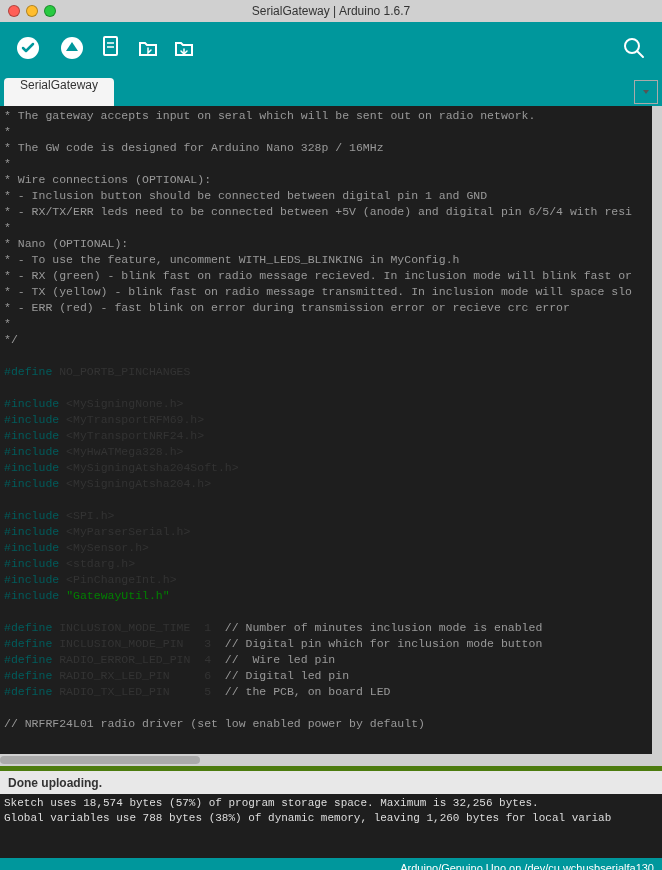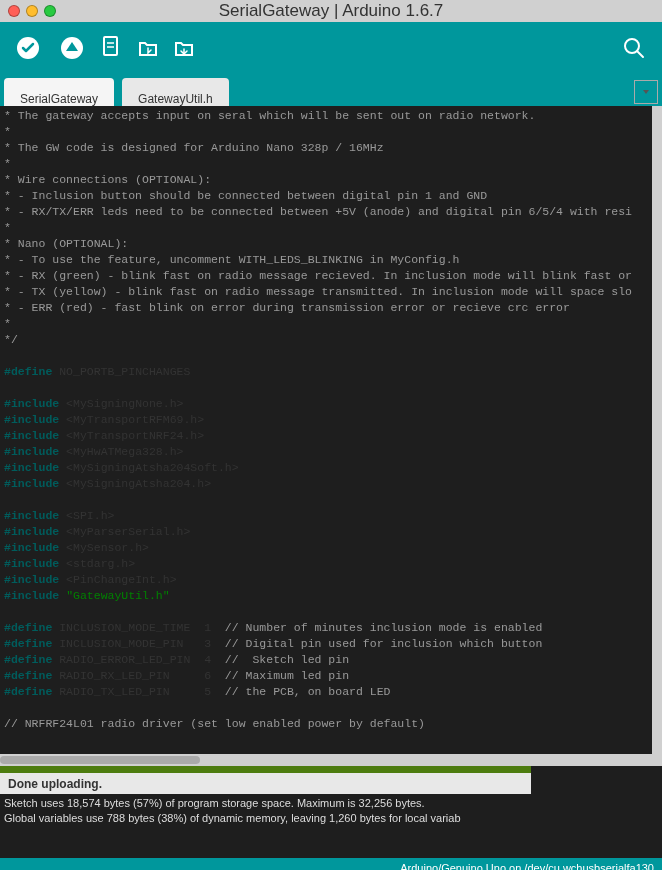--- a/index.html
+++ b/index.html
@@ -30,21 +30,21 @@
     .window-btn {
       width: 12px;
       height: 12px;
       border-radius: 50%;
       border: 1px solid rgba(0,0,0,0.3);
     }
     .btn-close { background: #ff5f57; }
     .btn-min { background: #ffbd2e; }
     .btn-max { background: #28ca41; }
     #title-text {
-      font-size: 17px;
+      font-size: 12px;
       color: #333;
       font-family: Arial, sans-serif;
     }
 
     
     #toolbar {
       width: 662px;
       height: 52px;
       background: #00979c;
       display: flex;
@@ -83,26 +83,26 @@
       padding-left: 4px;
       position: relative;
     }
     .tab {
       height: 28px;
       padding: 0 16px;
       background: #e8e8e8;
       border-top-left-radius: 4px;
       border-top-right-radius: 4px;
       display: flex;
-      align-items: flex-end;
+      align-items: flex-start;
       font-size: 12px;
       font-family: Arial, sans-serif;
       color: #333;
       cursor: pointer;
-      margin-right: 8px;
+      margin-right: 16px;
     }
     .tab.active {
       background: #f5f5f5;
       font-weight: 500;
     }
     #tab-dropdown {
       position: absolute;
       right: 4px;
       bottom: 2px;
       width: 24px;
@@ -119,21 +119,21 @@
       height: 100%;
       overflow: hidden;
       font-size: 11.5px;
       line-height: 16px;
       color: #333;
       padding: 2px 4px;
       white-space: pre;
       font-family: 'Courier New', Courier, monospace;
     }
     .c-comment { color: #999; }
-    .c-directive { color: #005c5c; font-weight: bold; margin-top: 12px; }
+    .c-directive { color: #005c5c; font-weight: normal; margin-top: 12px; }
     .c-string { color: #008000; }
 
     
     #editor-scrollbar {
       width: 662px;
       height: 12px;
       background: #d0d0d0;
       display: flex;
       align-items: center;
       position: relative;
@@ -148,48 +148,48 @@
       position: absolute;
       left: 0;
       width: 200px;
       height: 8px;
       background: #aaa;
       border-radius: 4px;
     }
 
     
     #status-area {
-      width: 531px;
+      width: 662px;
       height: 28px;
       background: #e8e8e8;
       display: flex;
       align-items: center;
       padding: 0 8px;
-      border-top: 7px solid #4d7c0f;
+      border-top: 5px solid #4d7c0f;
     }
     #status-text {
       font-size: 12px;
       font-family: Arial, sans-serif;
       color: #333;
       font-weight: bold;
     }
 
     
     #console-area {
       width: 662px;
       height: 64px;
       background: #1e1e1e;
       overflow: hidden;
       padding: 2px 4px;
     }
     #console-text {
       font-size: 11px;
       line-height: 15px;
       color: #ddd;
-      font-family: Liberation Sans, sans-serif;
+      font-family: Liberation Mono, monospace;
       white-space: pre;
     }
 
     
     #bottom-bar {
       width: 662px;
       height: 20px;
       background: #00979c;
       display: flex;
       align-items: center;
@@ -269,23 +269,20 @@
         <circle cx="11" cy="11" r="7" fill="none" stroke="white" stroke-width="2"></circle>
         <line x1="16" y1="16" x2="22" y2="22" stroke="white" stroke-width="2" stroke-linecap="round"></line>
       </svg>
     </button>
   </div>
 </div>
 
 <div id="tabs-bar">
   <div class="tab active">
     <span>SerialGateway</span>
-  </div>
-  <div class="tab">
-    <span>GatewayUtil.h</span>
   </div>
   <div id="tab-dropdown">
     <svg width="10" height="10" viewBox="0 0 10 10">
       <polygon points="2,3 8,3 5,7" fill="#555"></polygon>
     </svg>
   </div>
 </div>
 
 <div id="editor-wrapper">
   <div id="editor-main">
@@ -315,23 +312,23 @@
 <span class="c-directive">#include</span> &lt;MySigningAtsha204.h&gt;
 
 <span class="c-directive">#include</span> &lt;SPI.h&gt;
 <span class="c-directive">#include</span> &lt;MyParserSerial.h&gt;
 <span class="c-directive">#include</span> &lt;MySensor.h&gt;
 <span class="c-directive">#include</span> &lt;stdarg.h&gt;
 <span class="c-directive">#include</span> &lt;PinChangeInt.h&gt;
 <span class="c-directive">#include</span> <span class="c-string">"GatewayUtil.h"</span>
 
 <span class="c-directive">#define</span> INCLUSION_MODE_TIME  1  <span class="c-comment">// Number of minutes inclusion mode is enabled</span>
-<span class="c-directive">#define</span> INCLUSION_MODE_PIN   3  <span class="c-comment">// Digital pin used for inclusion which button</span>
-<span class="c-directive">#define</span> RADIO_ERROR_LED_PIN  4  <span class="c-comment">//  Sketch led pin</span>
-<span class="c-directive">#define</span> RADIO_RX_LED_PIN     6  <span class="c-comment">// Maximum led pin</span>
+<span class="c-directive">#define</span> INCLUSION_MODE_PIN   3  <span class="c-comment">// Digital pin which for inclusion mode button</span>
+<span class="c-directive">#define</span> RADIO_ERROR_LED_PIN  4  <span class="c-comment">//  Wire led pin</span>
+<span class="c-directive">#define</span> RADIO_RX_LED_PIN     6  <span class="c-comment">// Digital led pin</span>
 <span class="c-directive">#define</span> RADIO_TX_LED_PIN     5  <span class="c-comment">// the PCB, on board LED</span>
 
 <span class="c-comment">// NRFRF24L01 radio driver (set low enabled power by default)</span></div>
   </div>
   <div id="editor-vscroll"></div>
 </div>
 
 <div id="editor-scrollbar">
   <div id="scrollbar-track">
     <div id="scrollbar-thumb"></div>

